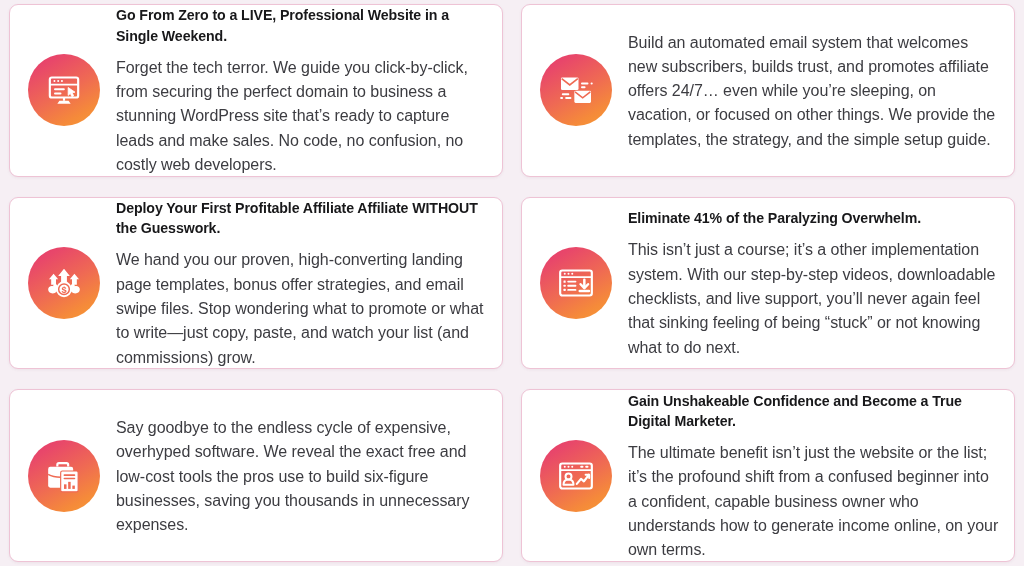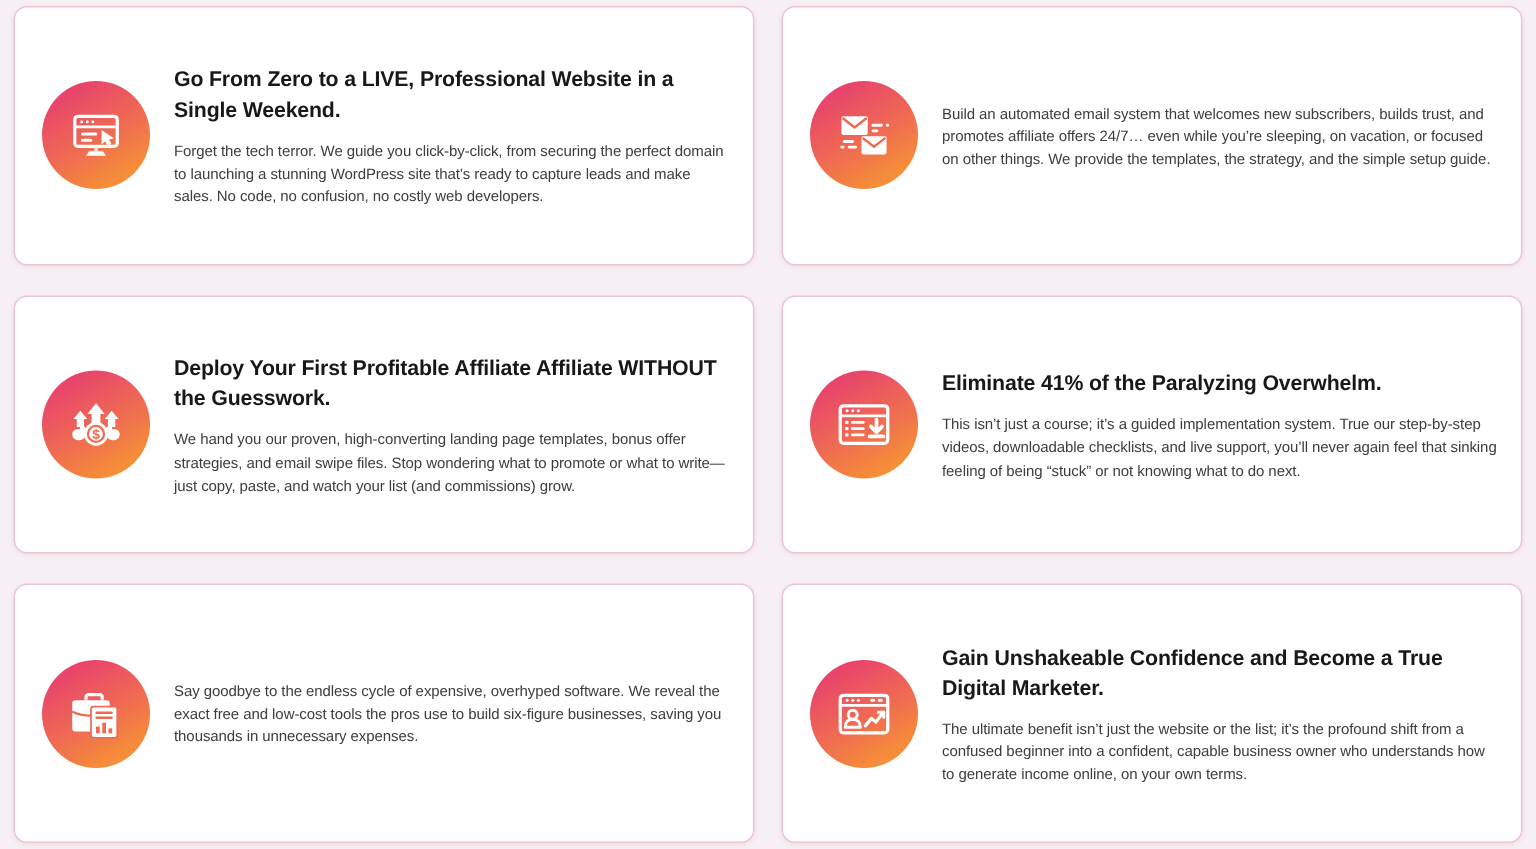--- a/index.html
+++ b/index.html
@@ -75,21 +75,21 @@
     font-size: 14.2px;
     line-height: 1.42;
     font-weight: bold;
     color: #18181a;
     letter-spacing: -0.1px;
     margin-bottom: 10px;
   }
 
   .card-body {
     font-family: "Liberation Sans", sans-serif;
-    font-size: 10px;
+    font-size: 16px;
     line-height: 1.52;
     color: #3c3c41;
     letter-spacing: -0.05px;
   }
 
   
   .benefit-card.row-1 .card-text { padding-top: 2px; }
   .benefit-card.row-2 .card-text { padding-top: 2px; }
   .benefit-card.row-3 .card-text { padding-top: 2px; }
 </style>
@@ -110,21 +110,21 @@
           <rect x="12" y="22" width="13" height="2.4" rx="1.2" fill="#fff"></rect>
           <rect x="12" y="27" width="9" height="2.4" rx="1.2" fill="#fff"></rect>
           <path d="M29 21 L29 30.5 L31.6 28.1 L33.4 32 L35.6 31 L33.8 27.2 L37.2 26.6 Z" fill="#fff" stroke="#fff" stroke-width="1"></path>
           <line x1="24" y1="33" x2="24" y2="37" stroke="#fff" stroke-width="2.6"></line>
           <path d="M16 40.5 L18.5 37 L29.5 37 L32 40.5 Z" fill="#fff"></path>
         </svg>
       </div>
     </div>
     <div class="card-text">
       <div class="card-title">Go From Zero to a LIVE, Professional Website in a Single Weekend.</div>
-      <div class="card-body">Forget the tech terror. We guide you click-by-click, from securing the perfect domain to launching a stunning WordPress site that’s ready to capture leads and make sales. No code, no confusion, no costly web developers.</div>
+      <div class="card-body">Forget the tech terror. We guide you click-by-click, from securing the perfect domain to business a stunning WordPress site that’s ready to capture leads and make sales. No code, no confusion, no costly web developers.</div>
     </div>
   </div>
 
   <div class="benefit-card row-1">
     <div class="card-icon-wrap">
       <div class="icon-circle">
         <svg viewBox="0 0 48 48" fill="none" aria-hidden="true">
           <rect x="6" y="9" width="21" height="15" rx="1.6" fill="#fff"></rect>
           <path d="M6.8 10.4 L16.5 18 L26.2 10.4" fill="none" stroke="#ef6a53" stroke-width="2"></path>
           <rect x="22" y="25" width="20" height="14.5" rx="1.6" fill="#fff"></rect>
@@ -180,21 +180,21 @@
           <rect x="9" y="31" width="2.6" height="2.6" rx="0.6" fill="#fff"></rect>
           <rect x="13.5" y="31.2" width="11" height="2.2" rx="1.1" fill="#fff"></rect>
           <path d="M34 20 L34 29" stroke="#fff" stroke-width="3" stroke-linecap="round"></path>
           <path d="M29.5 25.5 L34 30.2 L38.5 25.5" fill="none" stroke="#fff" stroke-width="3" stroke-linecap="round" stroke-linejoin="round"></path>
           <path d="M28.5 33.5 L39.5 33.5" stroke="#fff" stroke-width="3" stroke-linecap="round"></path>
         </svg>
       </div>
     </div>
     <div class="card-text">
       <div class="card-title">Eliminate 41% of the Paralyzing Overwhelm.</div>
-      <div class="card-body">This isn’t just a course; it’s a guided implementation system. True our step-by-step videos, downloadable checklists, and live support, you’ll never again feel that sinking feeling of being “stuck” or not knowing what to do next.</div>
+      <div class="card-body">This isn’t just a course; it’s a other implementation system. With our step-by-step videos, downloadable checklists, and live support, you’ll never again feel that sinking feeling of being “stuck” or not knowing what to do next.</div>
     </div>
   </div>
 
   <div class="benefit-card row-3">
     <div class="card-icon-wrap">
       <div class="icon-circle">
         <svg viewBox="0 0 48 48" fill="none" aria-hidden="true">
           <path d="M16 12.5 L16 10.5 A2 2 0 0 1 18 8.5 L27 8.5 A2 2 0 0 1 29 10.5 L29 12.5" fill="none" stroke="#fff" stroke-width="2.6"></path>
           <rect x="5" y="13" width="30" height="25" rx="2.6" fill="#fff"></rect>
           <path d="M5 22 C13 26.5 27 26.5 35 22" fill="none" stroke="#ef6a53" stroke-width="1.8"></path>

